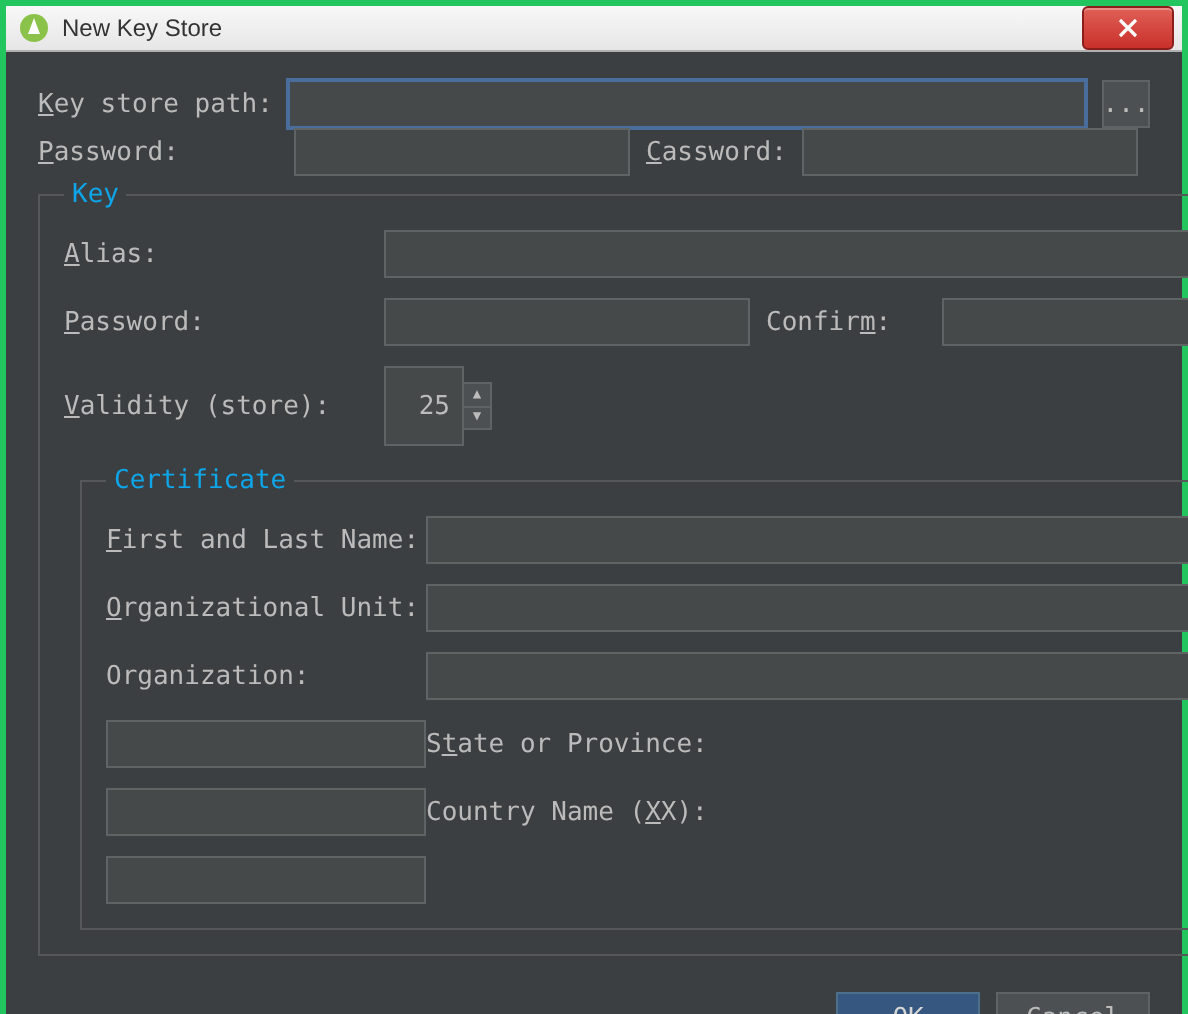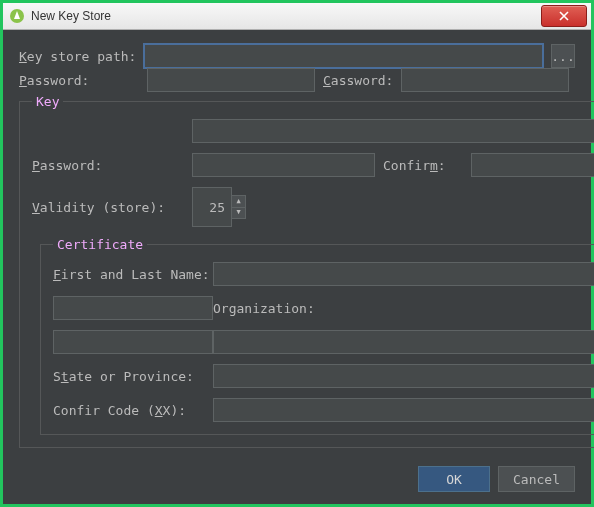--- a/index.html
+++ b/index.html
@@ -95,21 +95,21 @@
     cursor: default;
   }
 
   fieldset {
     border: 1px solid #555758;
     margin: 2px 0 8px 0;
     padding: 10px 12px 12px 12px;
   }
   legend {
     padding: 0 4px;
-    color: #f0abfc;
+    color: #0ea5e9;
   }
   fieldset.nested {
     margin: 4px 0 0 8px;
   }
 
   .grid2 {
     display: grid;
     grid-template-columns: 160px 1fr;
     row-gap: 10px;
     align-items: center;
@@ -198,20 +198,21 @@
       <span class="label" style="width:120px;"><span class="u">P</span><span>assword:</span></span>
       <input type="password" class="field" style="max-width: 168px;" value="">
       <span class="label"><span class="u">C</span><span>assword:</span></span>
       <input type="password" class="field" style="max-width: 168px;" value="">
     </div>
 
     <fieldset>
       <legend>Key</legend>
 
       <div class="grid2b" style="margin-bottom:10px;">
+        <span class="label"><span class="u">A</span><span>lias:</span></span>
         <input class="field" style="grid-column: 2 / span 3;" value="">
 
         <span class="label"><span class="u">P</span><span>assword:</span></span>
         <input type="password" class="field" value="" style="">
         <span class="label"><span>Confir</span><span class="u">m</span><span>:</span></span>
         <input type="password" class="field" value="" style="">
 
         <span class="label"><span class="u">V</span><span>alidity (store):</span></span>
         <div class="spinner-wrap" style="grid-column:2 / span 3;">
           <input class="spinner-field" value="25" style="">
@@ -221,31 +222,32 @@
           </div>
         </div>
       </div>
 
       <fieldset class="nested">
         <legend>Certificate</legend>
         <div class="grid2">
           <span class="label"><span class="u">F</span><span>irst and Last Name:</span></span>
           <input class="field" value="" style="">
 
+          <span class="label"><span class="u">O</span><span>rganizational Unit:</span></span>
           <input class="field" value="" style="">
 
           <span class="label">Organization:</span>
           <input class="field" value="" style="">
 
           <input class="field" value="" style="">
 
           <span class="label"><span>S</span><span class="u">t</span><span>ate or Province:</span></span>
           <input class="field" value="" style="">
 
-          <span class="label"><span>Confir Code (</span><span class="u">X</span><span>X):</span></span>
+          <span class="label"><span>Country Name (</span><span class="u">X</span><span>X):</span></span>
           <input class="field" value="" style="">
         </div>
       </fieldset>
 
     </fieldset>
 
     <div class="footer">
       <div class="btn primary">OK</div>
       <div class="btn">Cancel</div>
     </div>

